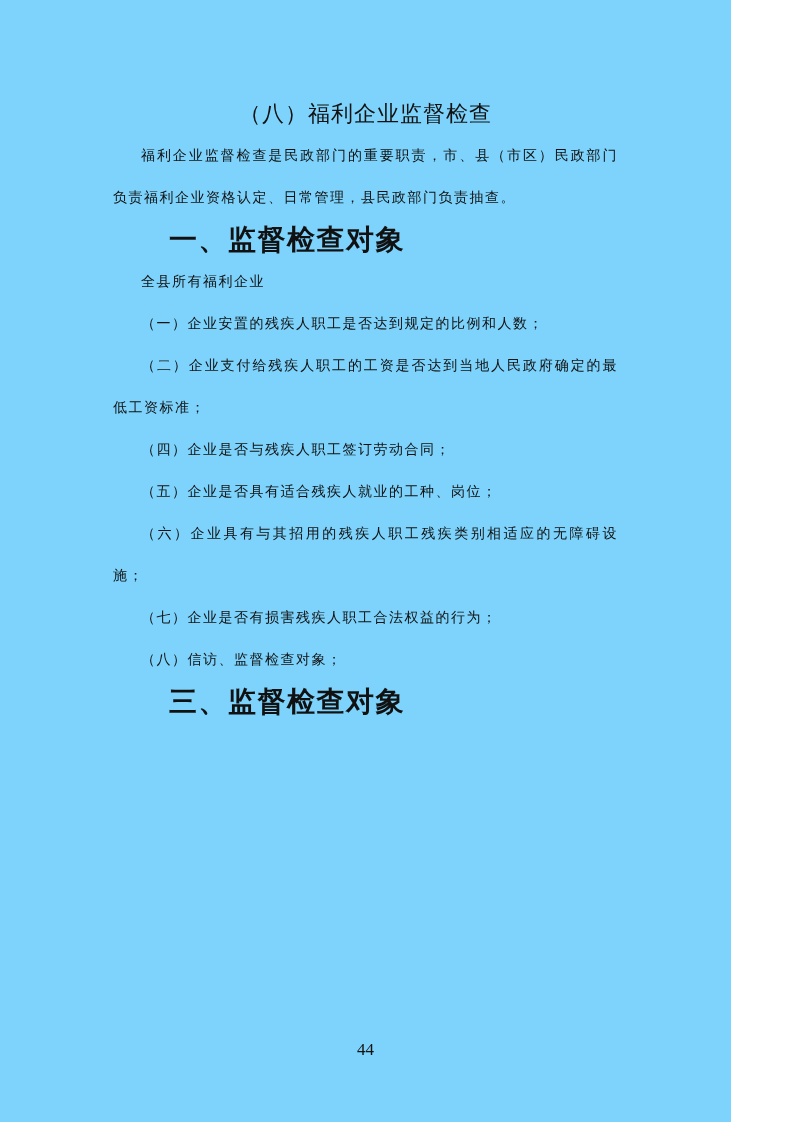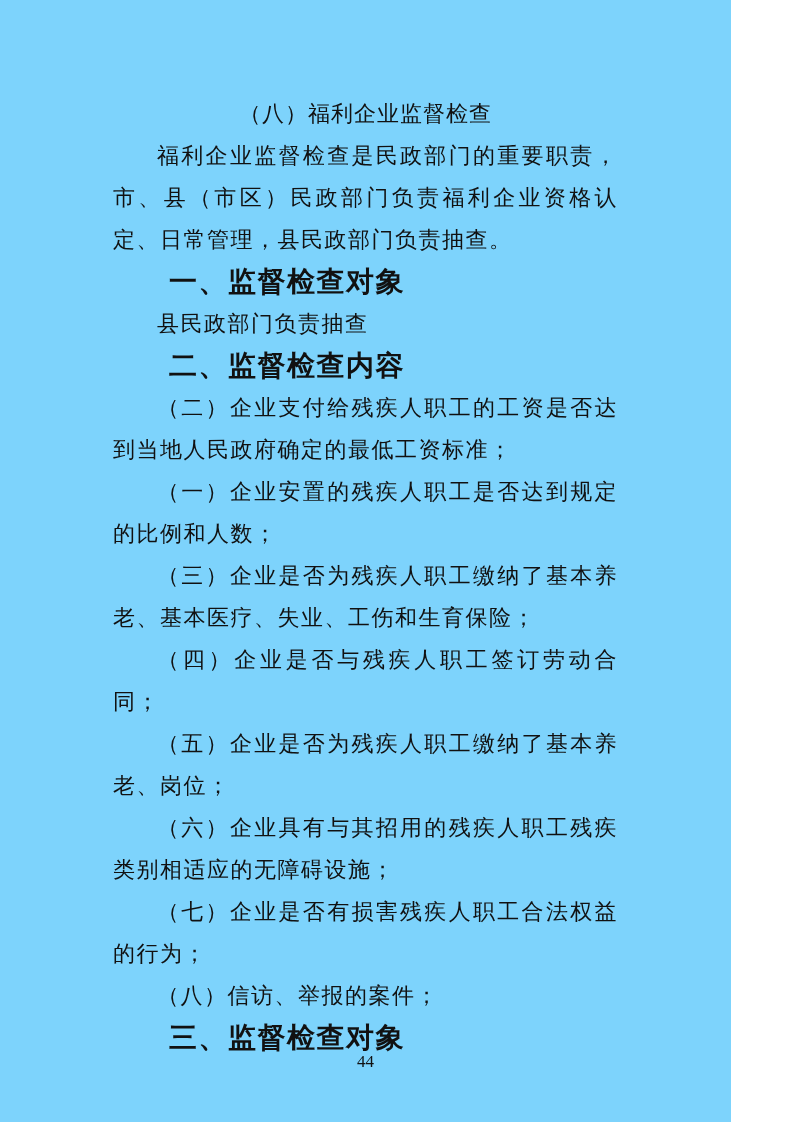--- a/index.html
+++ b/index.html
@@ -25,21 +25,21 @@
   .doc-title {
     margin: 0;
     font-size: 22px;
     line-height: 42px;
     font-weight: normal;
     text-align: center;
     letter-spacing: 1px;
   }
   .para {
     margin: 0;
-    font-size: 22px;
+    font-size: 14px;
     line-height: 42px;
     text-align: justify;
     text-indent: 2em;
     letter-spacing: 1.5px;
   }
   .section-heading {
     margin: 0;
     font-family: "Liberation Sans", "DejaVu Sans", sans-serif;
     font-size: 28px;
     line-height: 42px;
@@ -50,43 +50,40 @@
   .page-footer {
     position: absolute;
     left: 0;
     right: 0;
     top: 1038px;
     text-align: center;
     font-family: "Liberation Serif", "DejaVu Serif", serif;
     font-size: 17px;
     line-height: 24px;
     color: #111111;
-    margin-top: 12px;
   }
 </style>
 </head>
 <body>
 
 <div class="page">
   <div class="content">
     <h1 class="doc-title">（八）福利企业监督检查</h1>
 
     <p class="para">福利企业监督检查是民政部门的重要职责，市、县（市区）民政部门负责福利企业资格认定、日常管理，县民政部门负责抽查。</p>
 
     <h2 class="section-heading">一、监督检查对象</h2>
-    <p class="para">县民政部门负责抽查</p>
+    <p class="para">全县所有福利企业</p>
 
-    <h2 class="section-heading">二、监督检查内容</h2>
 
+    <p class="para">（一）企业安置的残疾人职工是否达到规定的比例和人数；</p>
     <p class="para">（二）企业支付给残疾人职工的工资是否达到当地人民政府确定的最低工资标准；</p>
-    <p class="para">（一）企业安置的残疾人职工是否达到规定的比例和人数；</p>
-    <p class="para">（三）企业是否为残疾人职工缴纳了基本养老、基本医疗、失业、工伤和生育保险；</p>
     <p class="para">（四）企业是否与残疾人职工签订劳动合同；</p>
-    <p class="para">（五）企业是否为残疾人职工缴纳了基本养老、岗位；</p>
+    <p class="para">（五）企业是否具有适合残疾人就业的工种、岗位；</p>
     <p class="para">（六）企业具有与其招用的残疾人职工残疾类别相适应的无障碍设施；</p>
     <p class="para">（七）企业是否有损害残疾人职工合法权益的行为；</p>
-    <p class="para">（八）信访、举报的案件；</p>
+    <p class="para">（八）信访、监督检查对象；</p>
 
     <h2 class="section-heading">三、监督检查对象</h2>
   </div>
 
   <div class="page-footer">44</div>
 </div>
 
 </body></html>

